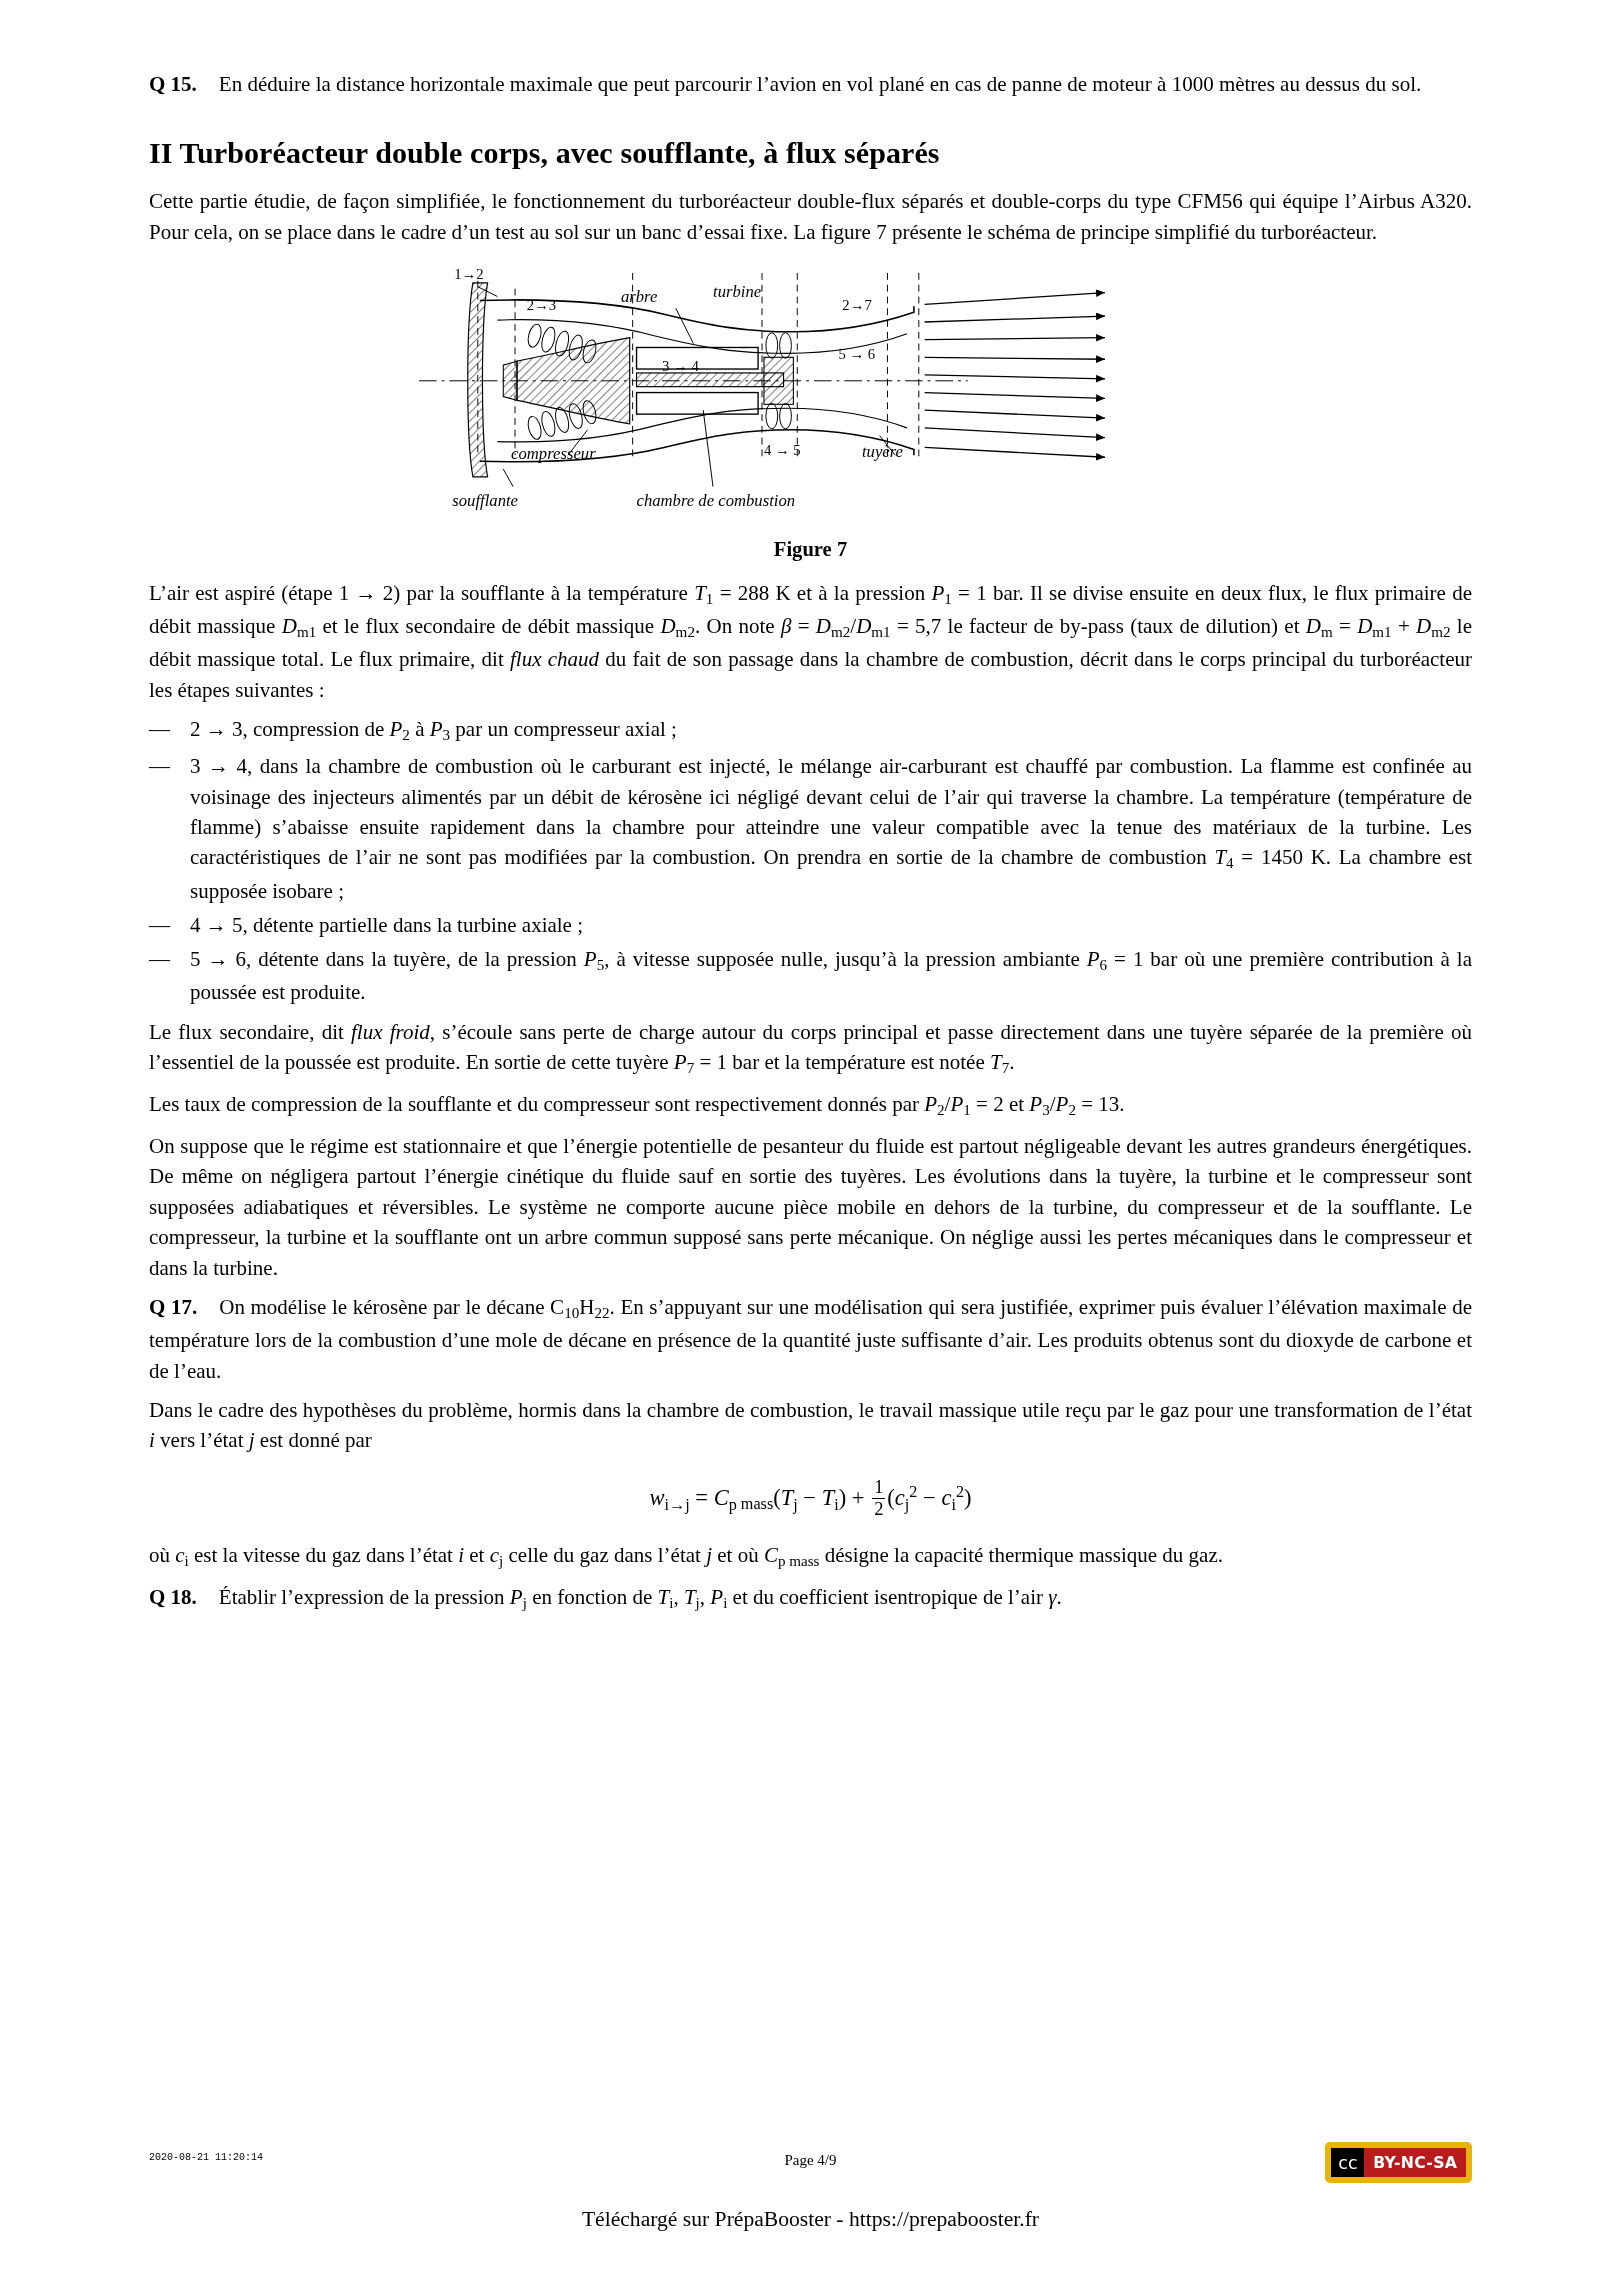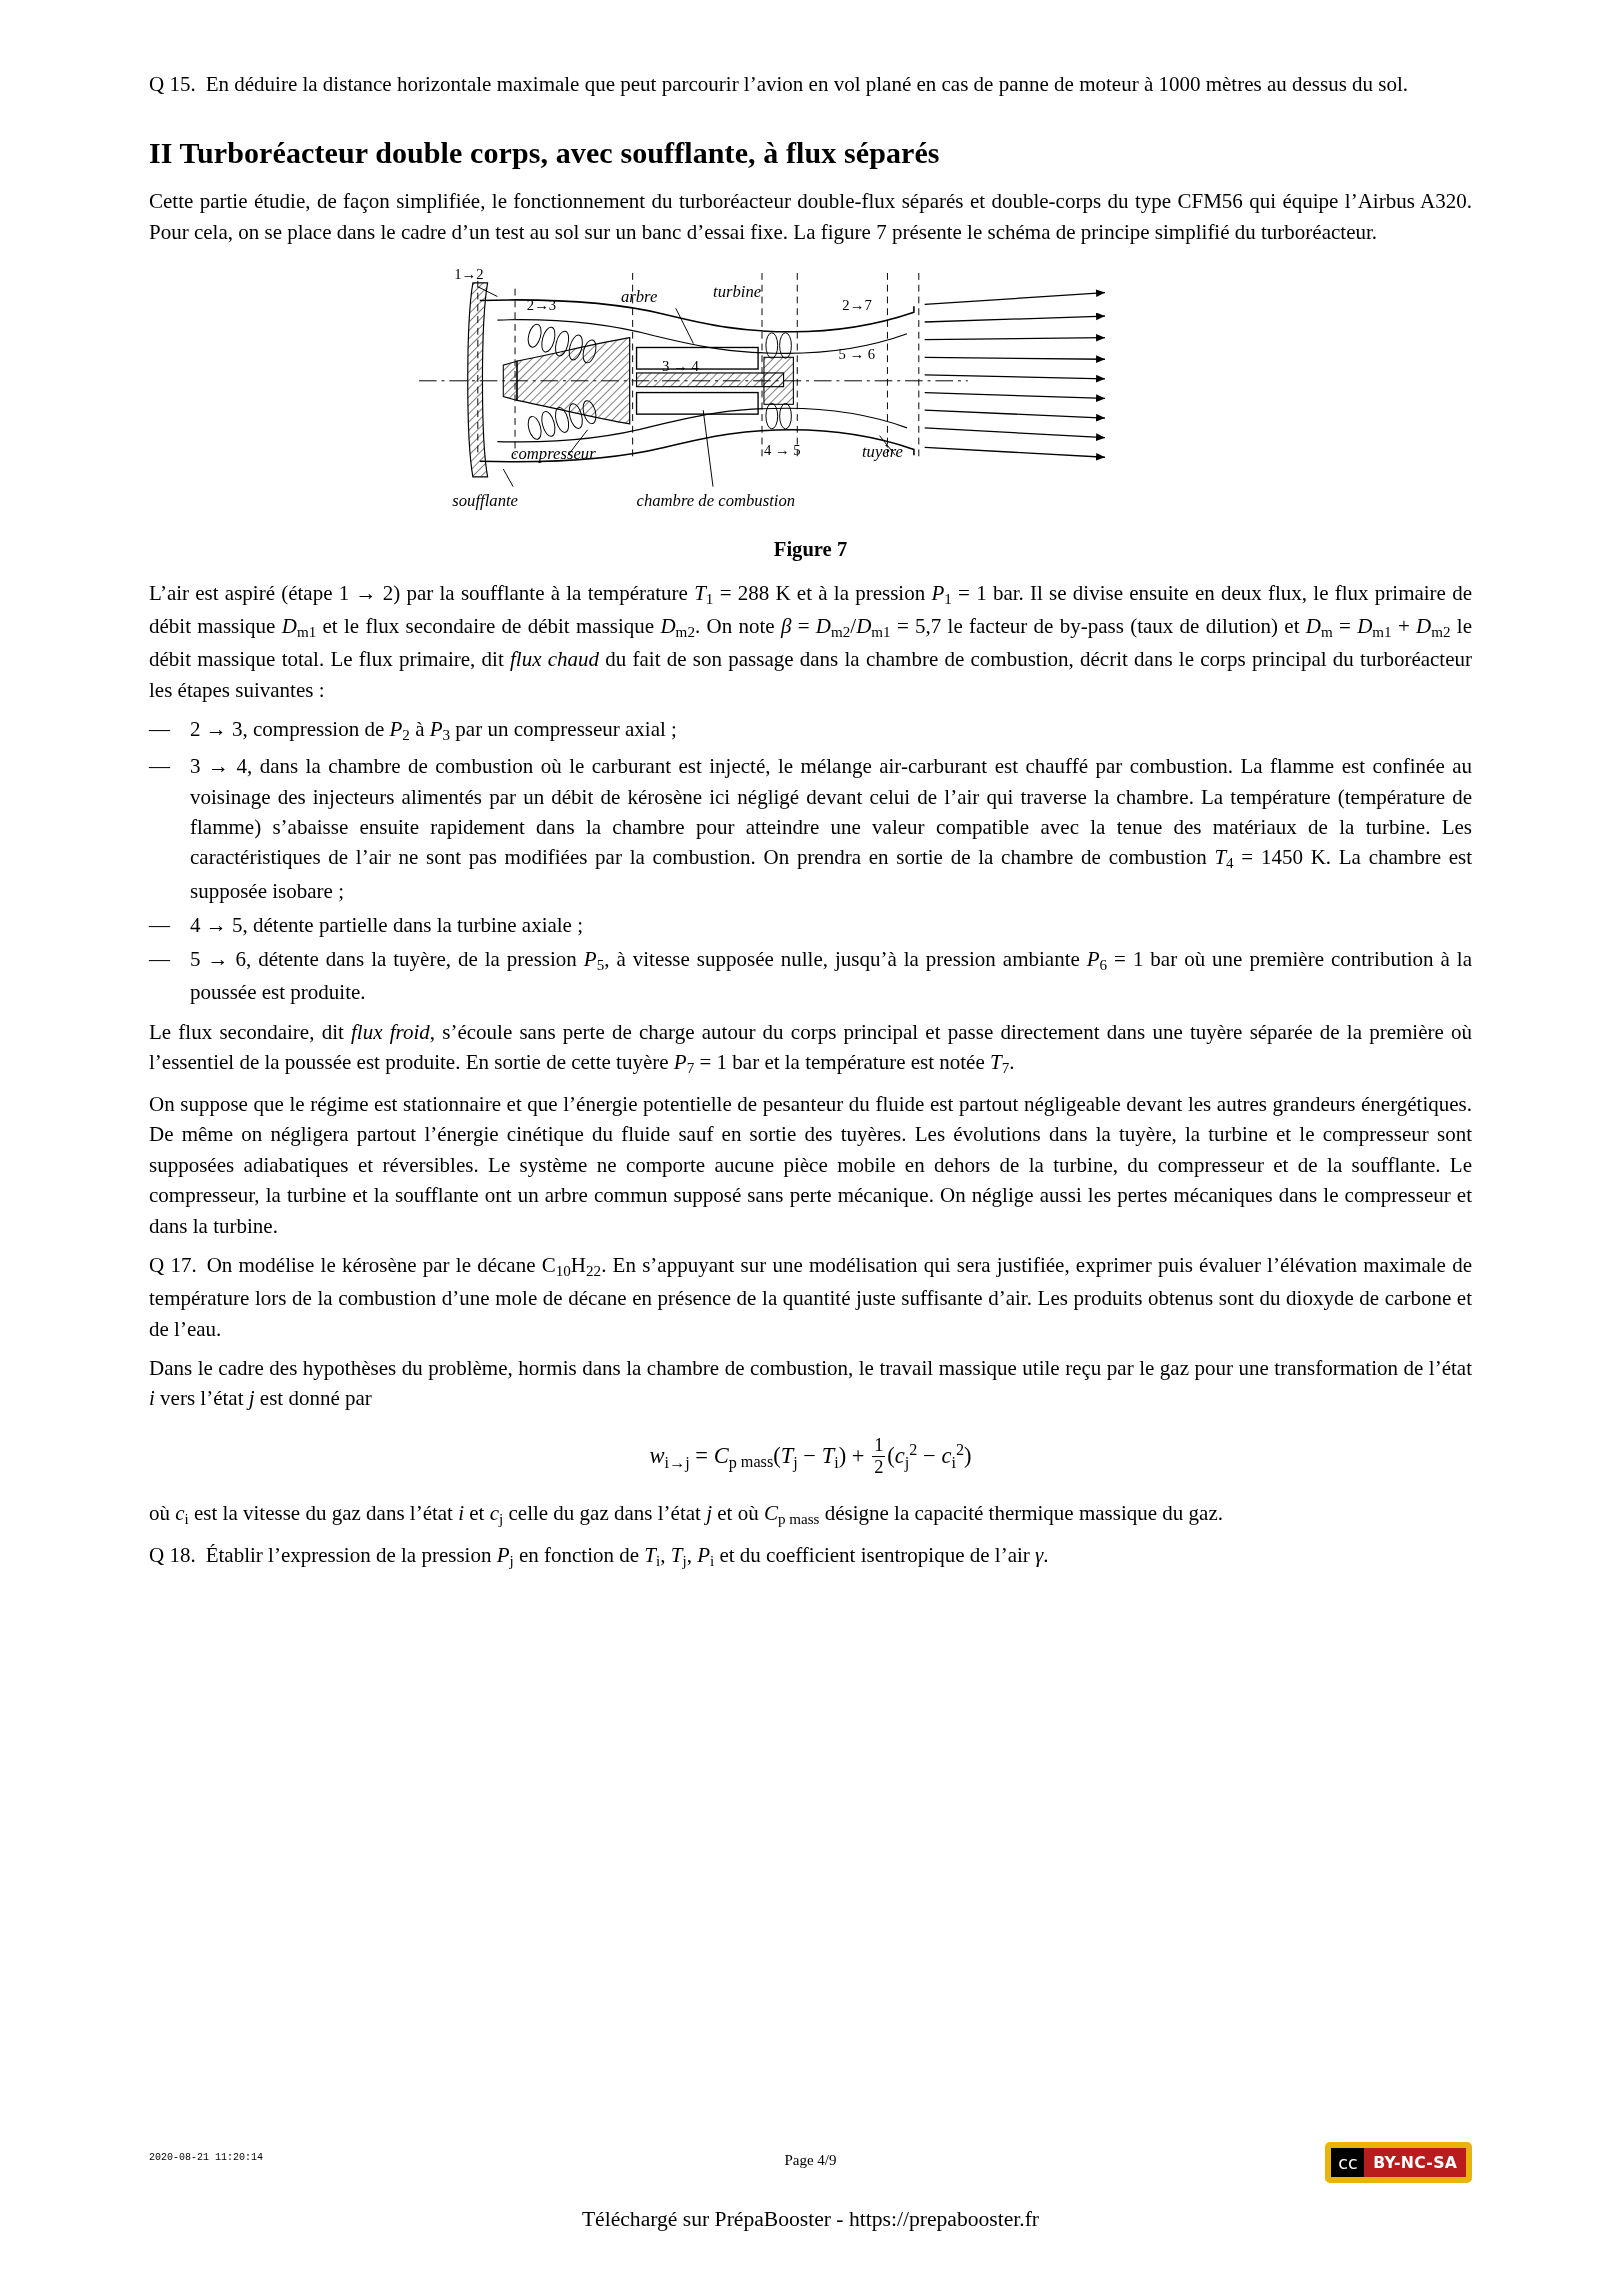--- a/index.html
+++ b/index.html
@@ -23,22 +23,22 @@
     padding: 69px 149px 0 149px;
   }
   .q-para {
     font-size: 21px;
     line-height: 1.45;
     text-align: justify;
     margin: 0 0 8.8px 0;
     text-indent: 0;
   }
   .q-label {
-    font-weight: normal;
-    margin-right: 10px;
+    font-weight: bold;
+    margin-right: 22px;
   }
   h2.section {
     font-size: 30px;
     font-weight: bold;
     margin: 37px 0 15.7px 0;
     letter-spacing: 0.1px;
   }
   .para {
     font-size: 21px;
     line-height: 1.45;
@@ -285,20 +285,23 @@
     </li>
     <li><span class="dash">—</span>
       5 → 6, détente dans la tuyère, de la pression <i>P</i><sub>5</sub>, à vitesse supposée nulle, jusqu’à la pression ambiante <i>P</i><sub>6</sub> = 1&nbsp;bar où une première contribution à la poussée est produite.
     </li>
   </ul>
 
   <p class="para">
     Le flux secondaire, dit <i>flux froid</i>, s’écoule sans perte de charge autour du corps principal et passe directement dans une tuyère séparée de la première où l’essentiel de la poussée est produite. En sortie de cette tuyère <i>P</i><sub>7</sub> = 1&nbsp;bar et la température est notée <i>T</i><sub>7</sub>.
   </p>
 
+  <p class="para">
+    Les taux de compression de la soufflante et du compresseur sont respectivement donnés par <i>P</i><sub>2</sub>/<i>P</i><sub>1</sub> = 2 et <i>P</i><sub>3</sub>/<i>P</i><sub>2</sub> = 13.
+  </p>
 
   <p class="para">
     On suppose que le régime est stationnaire et que l’énergie potentielle de pesanteur du fluide est partout négligeable devant les autres grandeurs énergétiques. De même on négligera partout l’énergie cinétique du fluide sauf en sortie des tuyères. Les évolutions dans la tuyère, la turbine et le compresseur sont supposées adiabatiques et réversibles. Le système ne comporte aucune pièce mobile en dehors de la turbine, du compresseur et de la soufflante. Le compresseur, la turbine et la soufflante ont un arbre commun supposé sans perte mécanique. On néglige aussi les pertes mécaniques dans le compresseur et dans la turbine.
   </p>
 
   <p class="q-para">
     <span class="q-label">Q 17.</span><span>On modélise le kérosène par le décane C<sub>10</sub>H<sub>22</sub>. En s’appuyant sur une modélisation qui sera justifiée, exprimer puis évaluer l’élévation maximale de température lors de la combustion d’une mole de décane en présence de la quantité juste suffisante d’air. Les produits obtenus sont du dioxyde de carbone et de l’eau.</span>
   </p>
 
   <p class="para">

